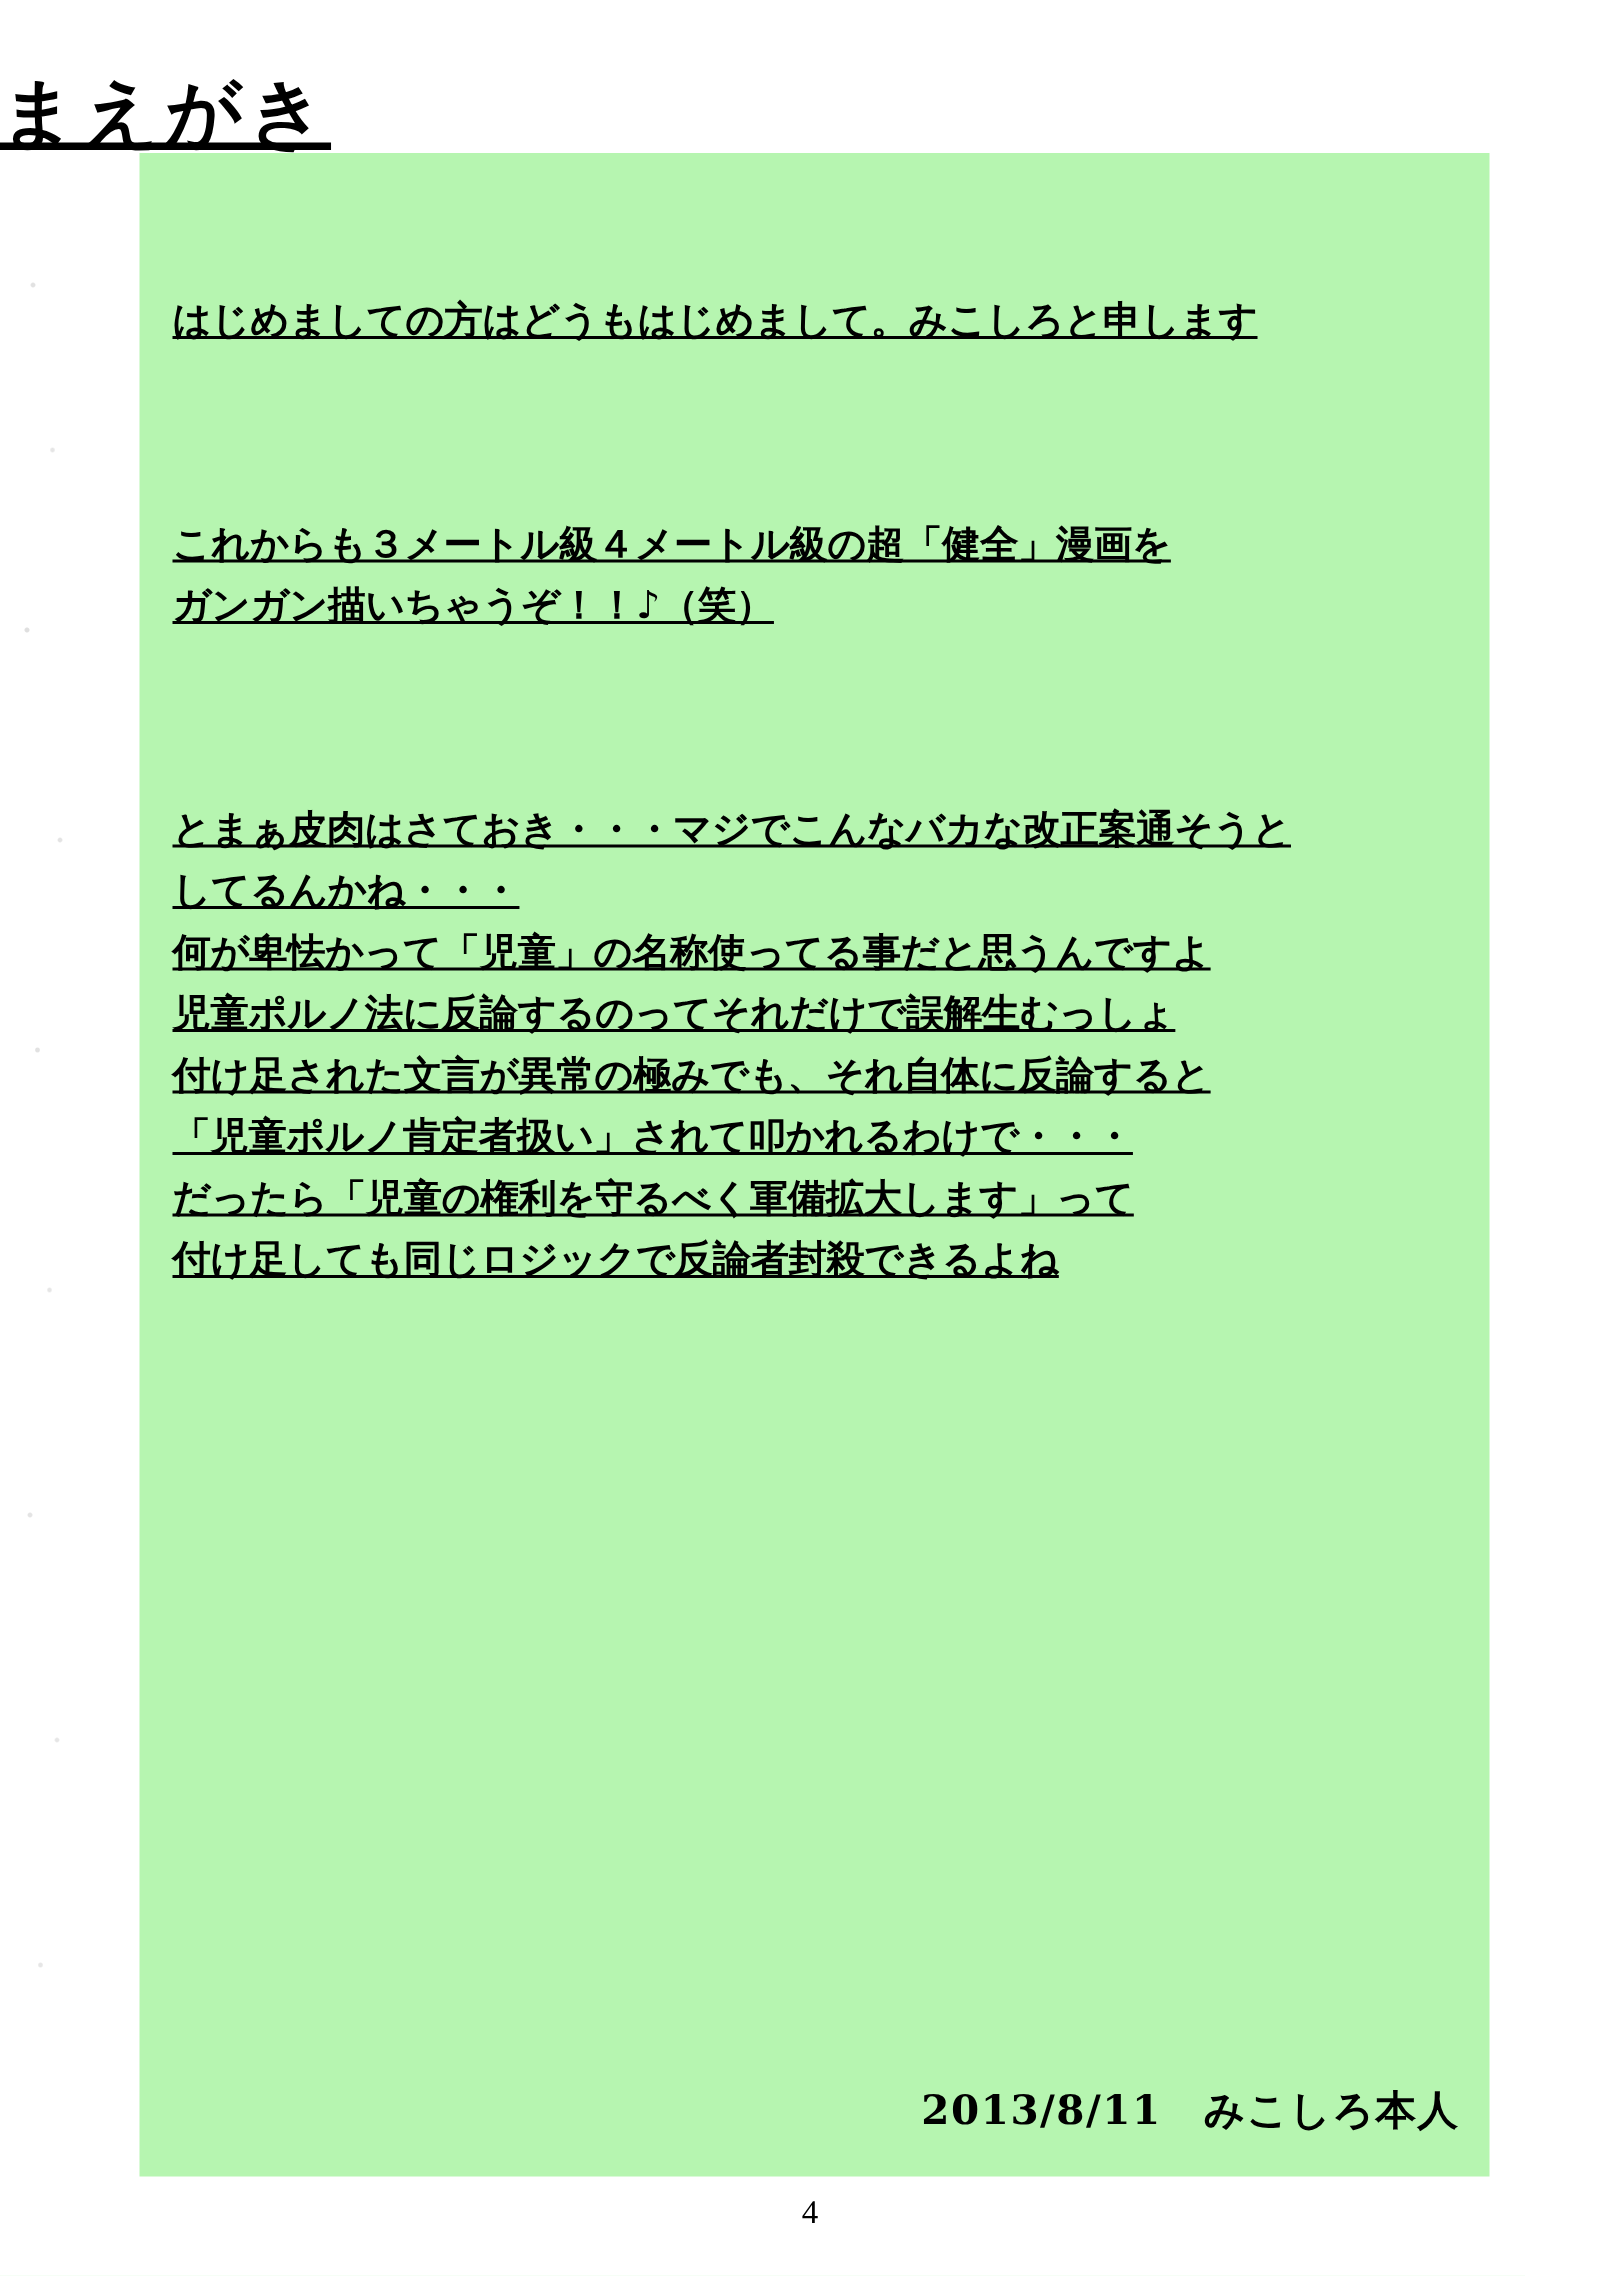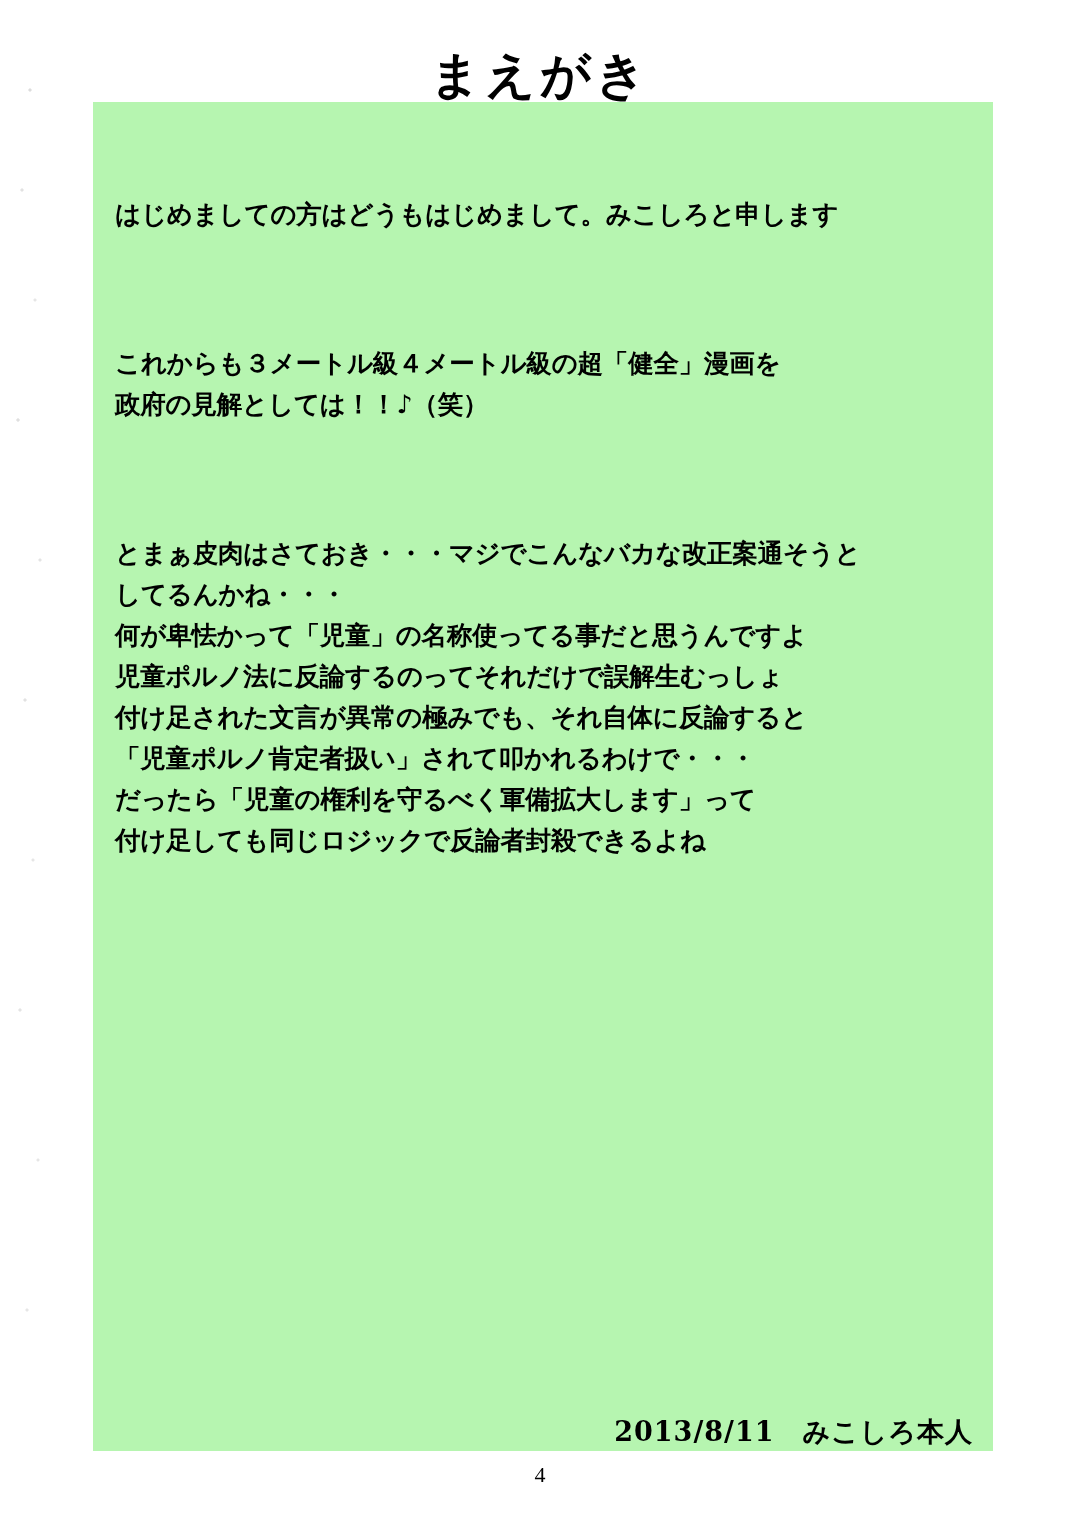--- a/index.html
+++ b/index.html
@@ -43,26 +43,27 @@
       radial-gradient(circle at 38px 1160px, rgba(140,140,140,0.22) 0 1px, transparent 2px),
       radial-gradient(circle at 27px 1310px, rgba(150,150,150,0.24) 0 1.1px, transparent 2px);
     pointer-events: none;
   }
 
   .title {
     position: absolute;
     left: 0;
     top: 42px;
     width: 1080px;
-    text-align: center;
+    text-align: left;
     font-family: "DejaVu Sans", sans-serif;
     font-size: 50px;
     font-weight: bold;
     letter-spacing: 4px;
     color: #000000;
+    text-decoration: underline;
   }
 
   .content-panel {
     position: absolute;
     left: 93px;
     top: 102px;
     width: 900px;
     height: 1349px;
     background: #b6f5b0;
   }
@@ -77,26 +78,27 @@
     font-weight: bold;
     line-height: 41px;
     color: #000000;
     white-space: pre-wrap;
     letter-spacing: -0.2px;
   }
 
   .para {
     margin: 0 0 26px 0;
     white-space: pre-wrap;
+    text-decoration: underline;
   }
 
   .signature {
     position: absolute;
     right: 20px;
-    bottom: 1px;
+    bottom: 26px;
     font-family: "DejaVu Serif", "Liberation Serif", serif;
     font-size: 27px;
     font-weight: bold;
     color: #000000;
     letter-spacing: 1px;
   }
 
   .page-number {
     position: absolute;
     left: 0;
@@ -115,21 +117,21 @@
 
   <div class="scan-edge"></div>
 
   <div class="title">まえがき</div>
 
   <div class="content-panel">
 
     <div class="body-text">
       <p class="para">はじめましての方はどうもはじめまして。みこしろと申します</p>
       <p class="para">これからも３メートル級４メートル級の超「健全」漫画を
-政府の見解としては！！♪（笑）</p>
+ガンガン描いちゃうぞ！！♪（笑）</p>
       <p class="para">とまぁ皮肉はさておき・・・マジでこんなバカな改正案通そうと
 してるんかね・・・
 何が卑怯かって「児童」の名称使ってる事だと思うんですよ
 児童ポルノ法に反論するのってそれだけで誤解生むっしょ
 付け足された文言が異常の極みでも、それ自体に反論すると
 「児童ポルノ肯定者扱い」されて叩かれるわけで・・・
 だったら「児童の権利を守るべく軍備拡大します」って
 付け足しても同じロジックで反論者封殺できるよね</p>
       
       

